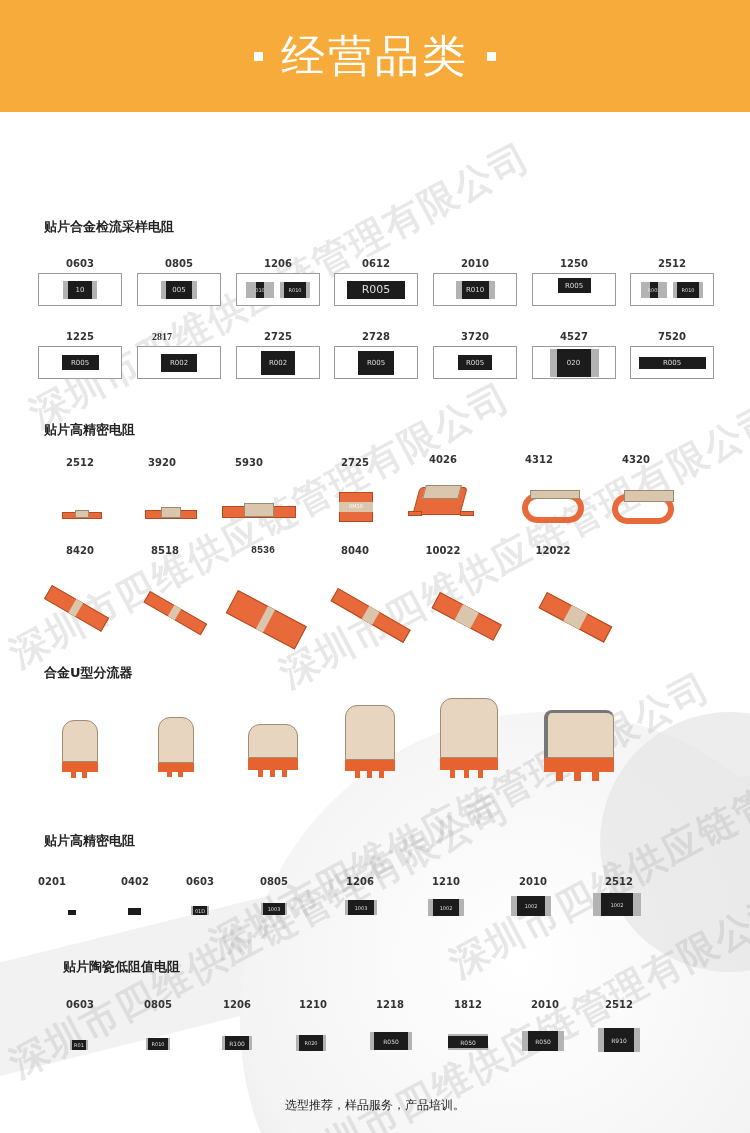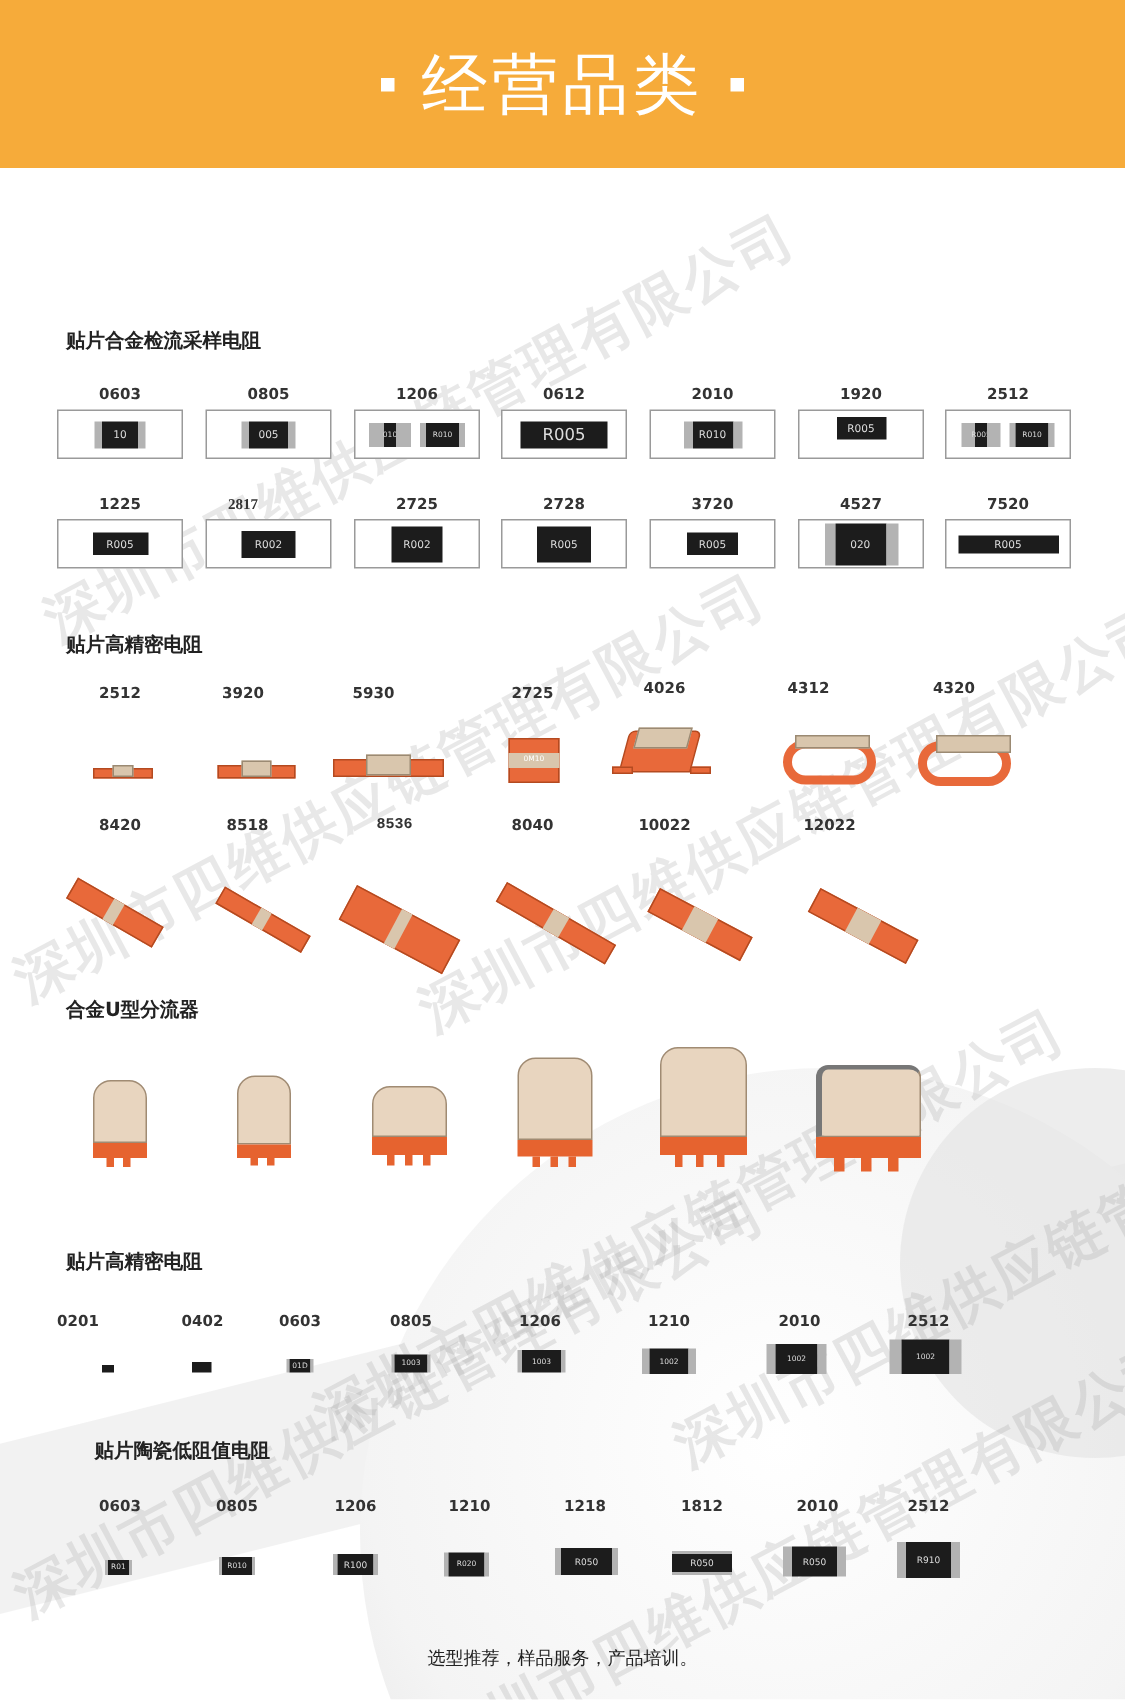--- a/index.html
+++ b/index.html
@@ -97,21 +97,21 @@
 
 <div class="lbl" style="left:433px;top:258px;">2010</div>
 <div class="box" style="left:433px;top:273px;">
   <div class="chip">
       <div class="term" style="width:6px;height:18px"></div>
       <div class="body" style="width:27px;height:18px">R010</div>
       <div class="term" style="width:6px;height:18px"></div>
     </div>
 </div>
 
-<div class="lbl" style="left:532px;top:258px;">1920</div>
+<div class="lbl" style="left:532px;top:258px;">1250</div>
 <div class="box" style="left:532px;top:273px;">
   <div class="chip" style="margin-top:-8px">
       <div class="body" style="width:33px;height:15px">R005</div>
     </div>
 </div>
 
 <div class="lbl" style="left:630px;top:258px;">2512</div>
 <div class="box" style="left:630px;top:273px;">
   <div class="chip">
       <div class="term" style="width:9px;height:16px"></div>

